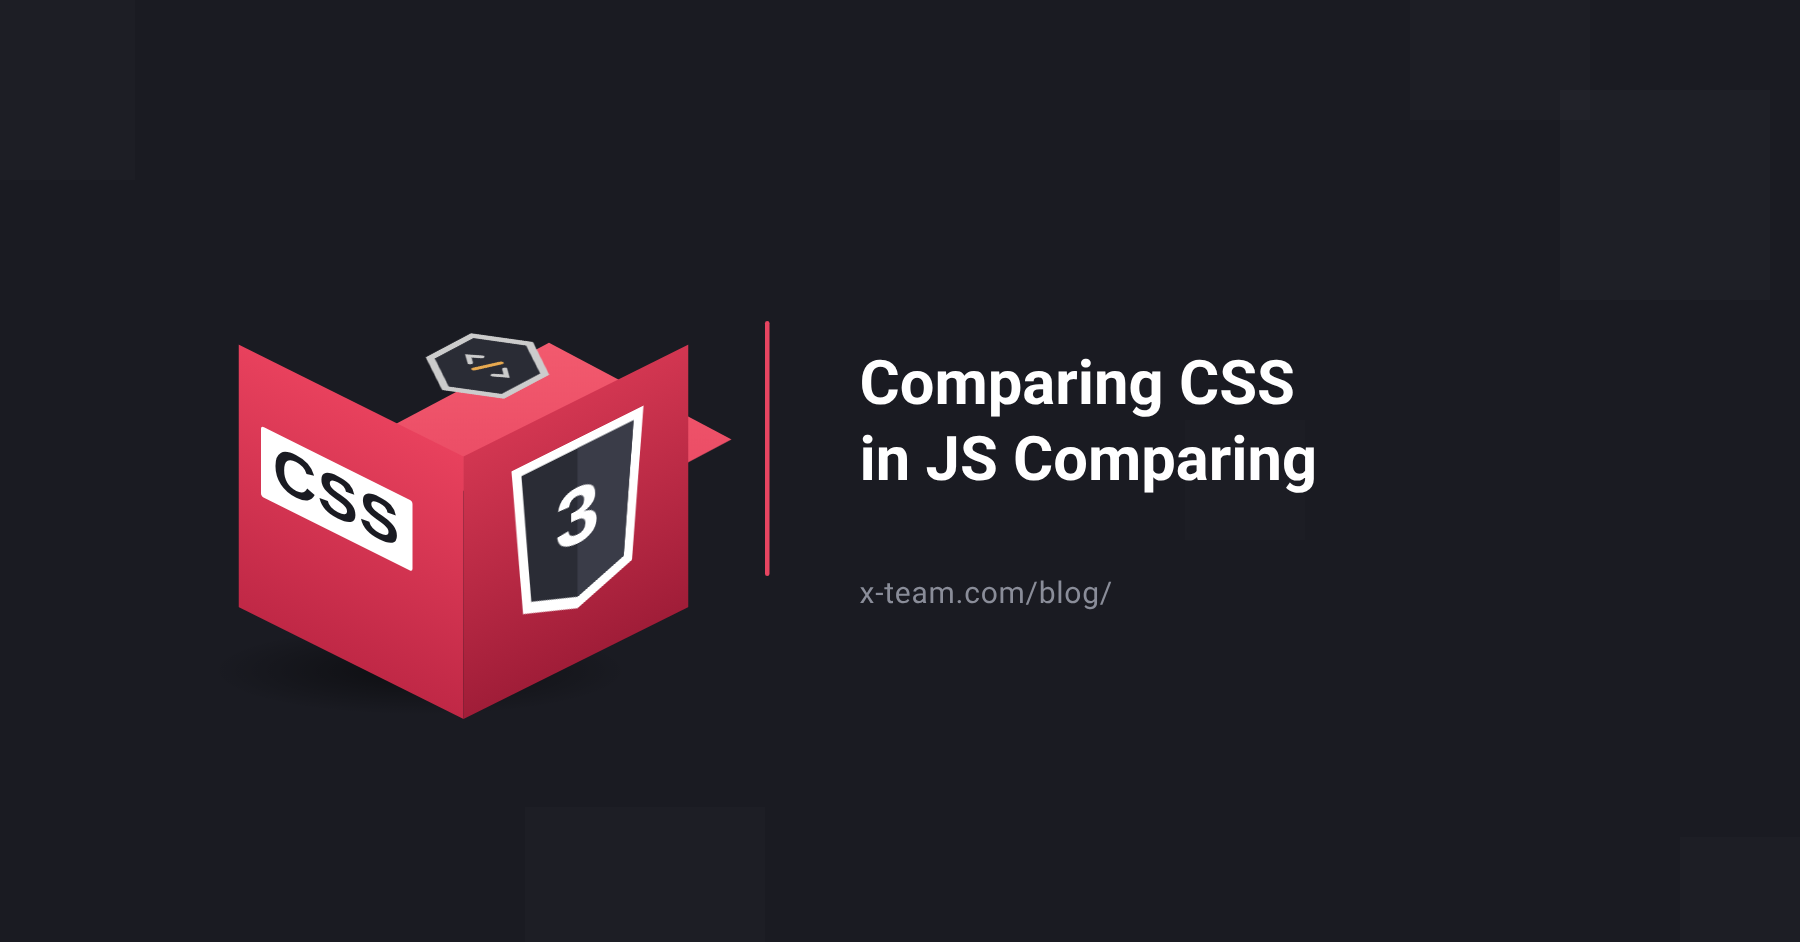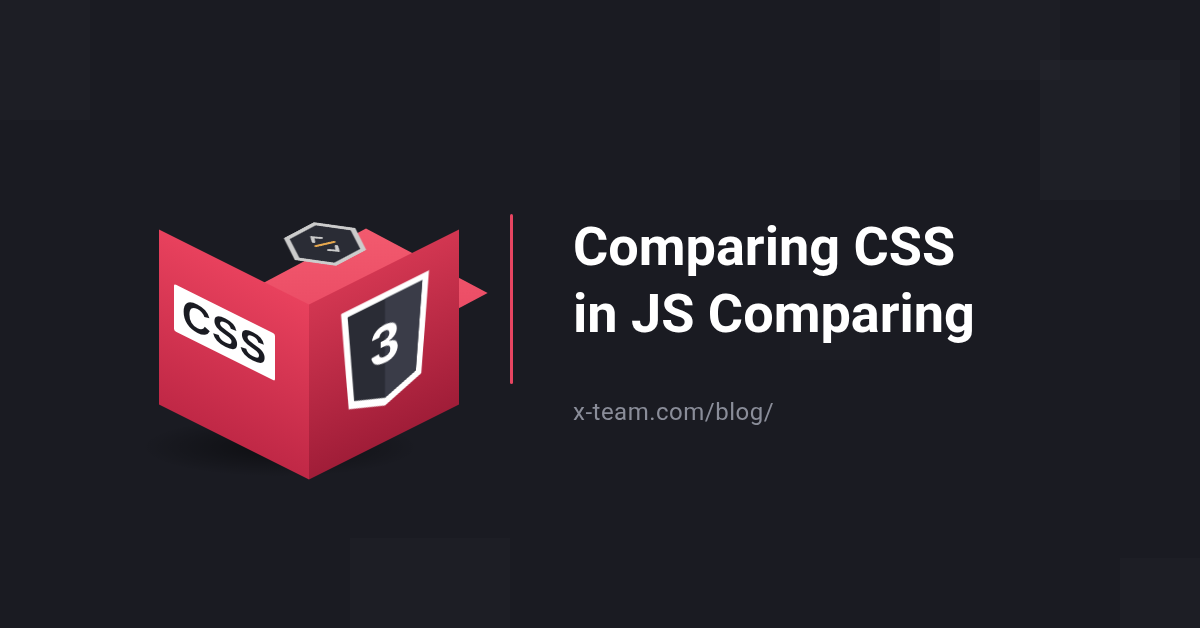--- a/index.html
+++ b/index.html
@@ -145,28 +145,28 @@
       margin-top: -30px;
     }
 
     
     .content {
       flex: 1;
       padding-top: 10px;
     }
     .title {
       color: #ffffff;
-      font-size: 54px;
+      font-size: 41px;
       font-weight: 700;
       line-height: 1.25;
       margin-bottom: 50px;
     }
     .url {
       color: #8a8d99;
-      font-size: 24px;
+      font-size: 20px;
       font-weight: 400;
       letter-spacing: 0.5px;
     }
   </style>
 </head>
 <body>
 
 <div class="bg-square bg-square-1"></div>
 <div class="bg-square bg-square-2"></div>
 <div class="bg-square bg-square-3"></div>

